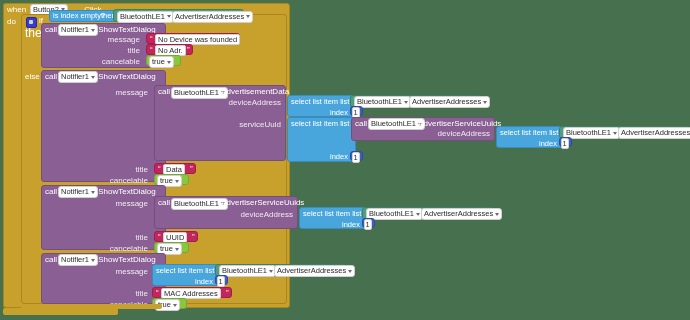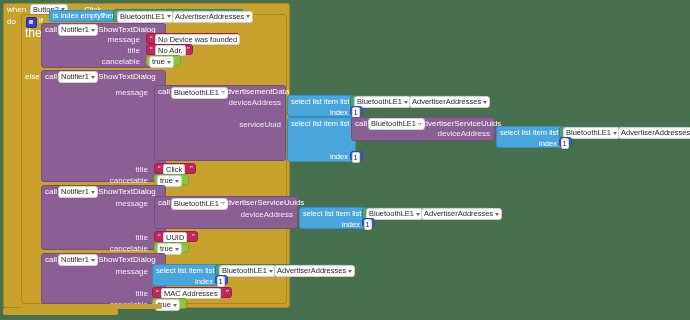--- a/index.html
+++ b/index.html
@@ -216,21 +216,21 @@
   </div>
 
   <div class="blk num" style="left:559px;top:137px;width:13px;height:10px;"></div>
   <div class="vfld" style="position:absolute;left:560.5px;top:138px;padding:0 1px;">
     <span>1</span>
   </div>
 
   <div class="blk txt" style="left:154px;top:163px;width:42px;height:11px;"></div>
   <div class="qt" style="position:absolute;left:156px;top:163.5px;">“</div>
   <div class="vfld" style="position:absolute;left:163px;top:164px;">
-    <span>Click</span>
+    <span>Data</span>
   </div>
   <div class="qt" style="position:absolute;left:188px;top:163.5px;">”</div>
 
   <div class="blk logic" style="left:154px;top:174px;width:35px;height:11px;"></div>
   <div class="fld" style="position:absolute;left:157px;top:175px;">
     <span>true</span>
     <span class="caret"></span>
   </div>
 
   <div class="blk call" style="left:41px;top:185px;width:125px;height:65px;"></div>

